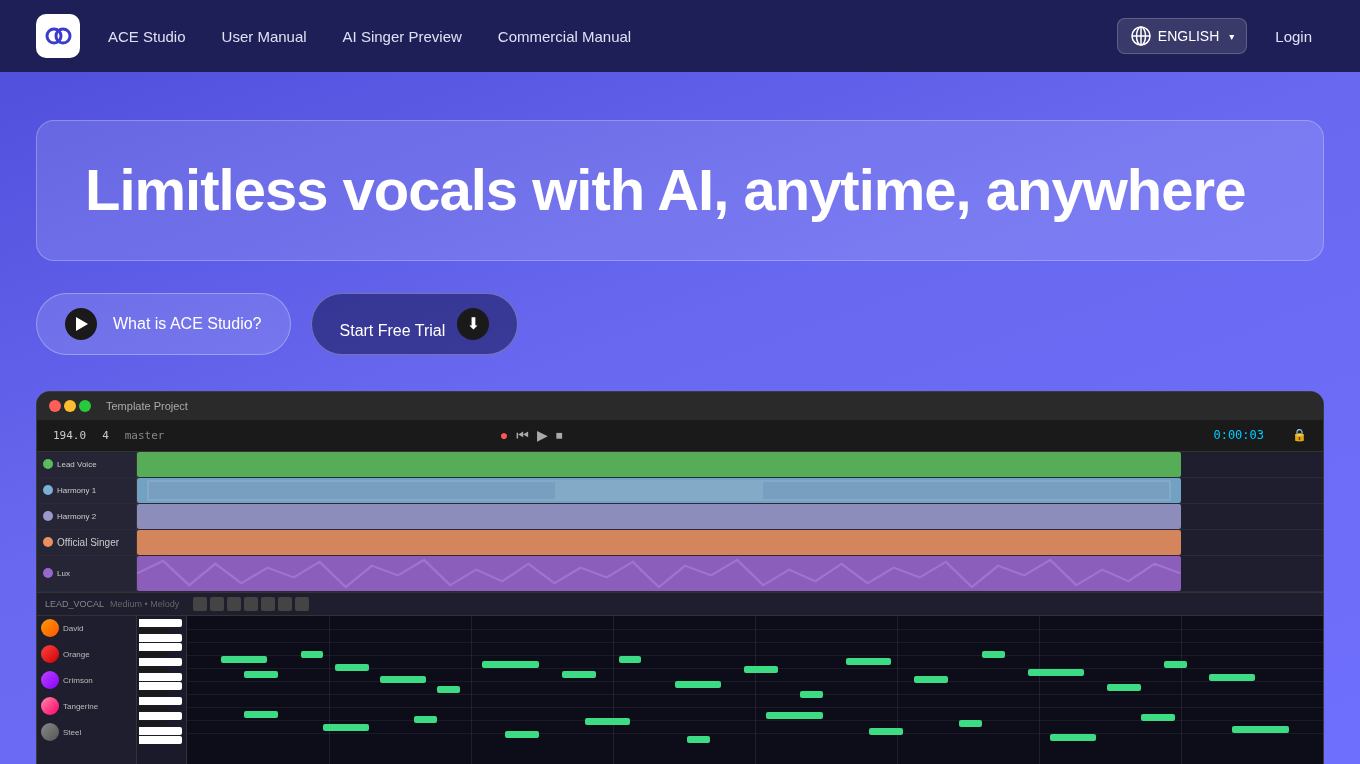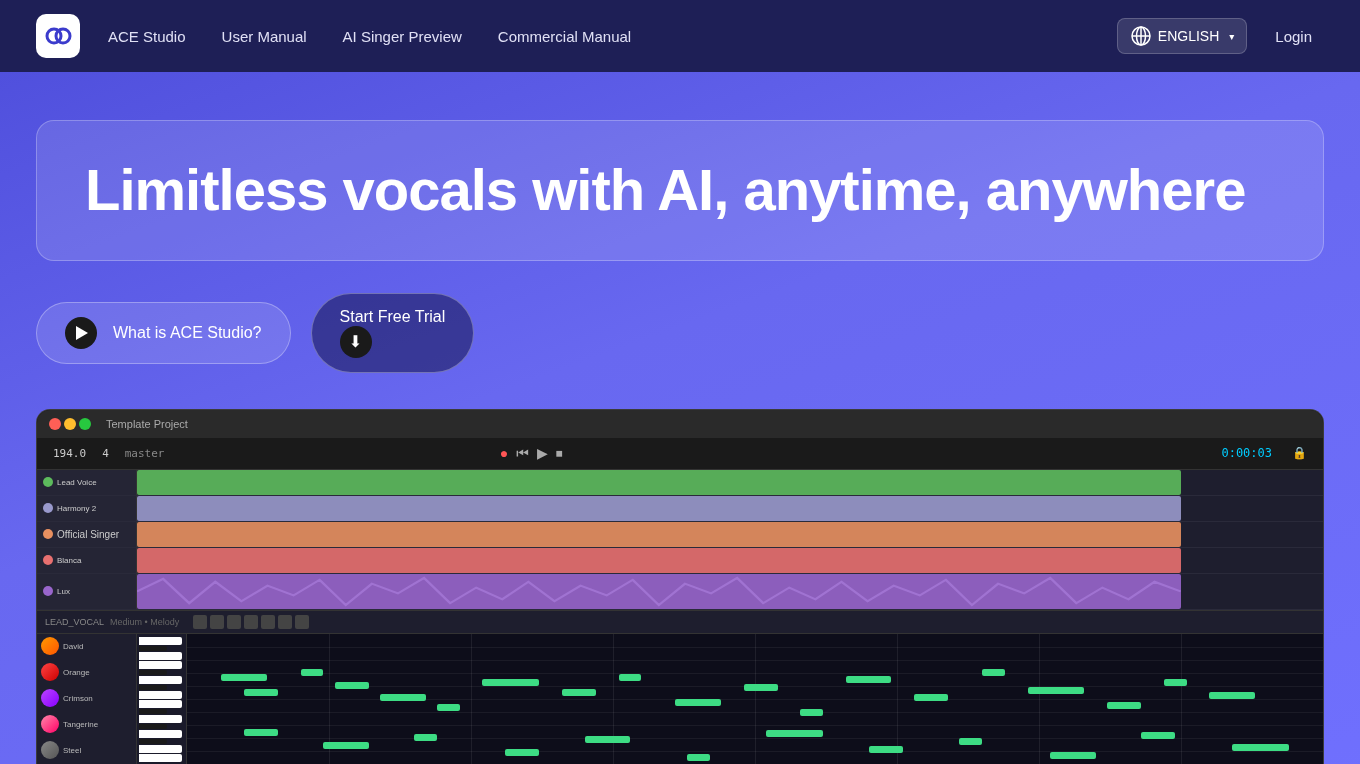--- a/index.html
+++ b/index.html
@@ -166,31 +166,31 @@
       width: 0;
       height: 0;
       border-top: 7px solid transparent;
       border-bottom: 7px solid transparent;
       border-left: 12px solid #fff;
       margin-left: 2px;
     }
 
     .btn-trial {
       display: flex;
-      align-items: flex-start;
+      align-items: flex-end;
+      gap: 12px;
       background: rgba(20,20,80,0.55);
       border: 1px solid rgba(255,255,255,0.3);
       border-radius: 50px;
       padding: 14px 28px;
       color: #fff;
       font-size: 16px;
       font-weight: 500;
       cursor: pointer;
       white-space: nowrap;
-      flex-direction: column;
     }
 
     .download-circle {
       width: 32px;
       height: 32px;
       background: #1a1a1a;
       border-radius: 50%;
       display: flex;
       align-items: center;
       justify-content: center;
@@ -225,21 +225,21 @@
     .dot-red { background: #ff5f56; }
     .dot-yellow { background: #ffbd2e; }
     .dot-green { background: #27c93f; }
 
     .daw-transport {
       background: #1a1a1a;
       height: 32px;
       display: flex;
       align-items: center;
       padding: 0 16px;
-      gap: 12px;
+      gap: 20px;
       border-bottom: 1px solid #333;
     }
 
     .transport-info {
       color: #ccc;
       font-size: 11px;
       font-family: monospace;
       display: flex;
       gap: 16px;
     }
@@ -406,20 +406,34 @@
         <div class="track-row">
           <div class="track-label">
             <div class="track-label-dot" style="background:#5dbb5d;"></div>
             <span style="font-size:8px;color:#ccc;">Lead Voice</span>
           </div>
           <div class="track-content">
             <div class="track-block" style="left:0;width:88%;background:#5dbb5d;"></div>
           </div>
         </div>
 
+        <div class="track-row">
+          <div class="track-label">
+            <div class="track-label-dot" style="background:#7bb0d4;"></div>
+            <span style="font-size:8px;color:#ccc;">Harmony 1</span>
+          </div>
+          <div class="track-content">
+            <div class="track-block" style="left:0;width:88%;background:#7bb0d4;">
+              <div style="position:absolute;top:2px;left:10px;right:10px;bottom:2px;background:rgba(255,255,255,0.15);border-radius:2px;display:flex;gap:4px;padding:2px;">
+                <div style="flex:1;background:rgba(120,160,200,0.5);border-radius:1px;"></div>
+                <div style="flex:1;background:rgba(120,160,200,0.5);border-radius:1px;margin-left:20%;"></div>
+              </div>
+            </div>
+          </div>
+        </div>
 
         <div class="track-row">
           <div class="track-label">
             <div class="track-label-dot" style="background:#9999cc;"></div>
             <span style="font-size:8px;color:#ccc;">Harmony 2</span>
           </div>
           <div class="track-content">
             <div class="track-block" style="left:0;width:88%;background:#9999cc;"></div>
           </div>
         </div>
@@ -427,29 +441,20 @@
         <div class="track-row">
           <div class="track-label">
             <div class="track-label-dot" style="background:#e89060;"></div>
             <span style="font-size:10px;color:#ccc;">Official Singer</span>
           </div>
           <div class="track-content">
             <div class="track-block" style="left:0;width:88%;background:#e89060;"></div>
           </div>
         </div>
 
-        <div class="track-row">
-          <div class="track-label">
-            <div class="track-label-dot" style="background:#e87070;"></div>
-            <span style="font-size:8px;color:#ccc;">Blanca</span>
-          </div>
-          <div class="track-content">
-            <div class="track-block" style="left:0;width:88%;background:#e87070;"></div>
-          </div>
-        </div>
 
         <div class="track-row" style="height:36px;">
           <div class="track-label">
             <div class="track-label-dot" style="background:#9966cc;"></div>
             <span style="font-size:8px;color:#ccc;">Lux</span>
           </div>
           <div class="track-content" style="position:relative;">
             <div class="track-block" style="left:0;width:88%;background:#9966cc;height:100%;">
 
               <svg style="position:absolute;top:0;left:0;width:100%;height:100%;opacity:0.6;" viewBox="0 0 800 36" preserveAspectRatio="none">

